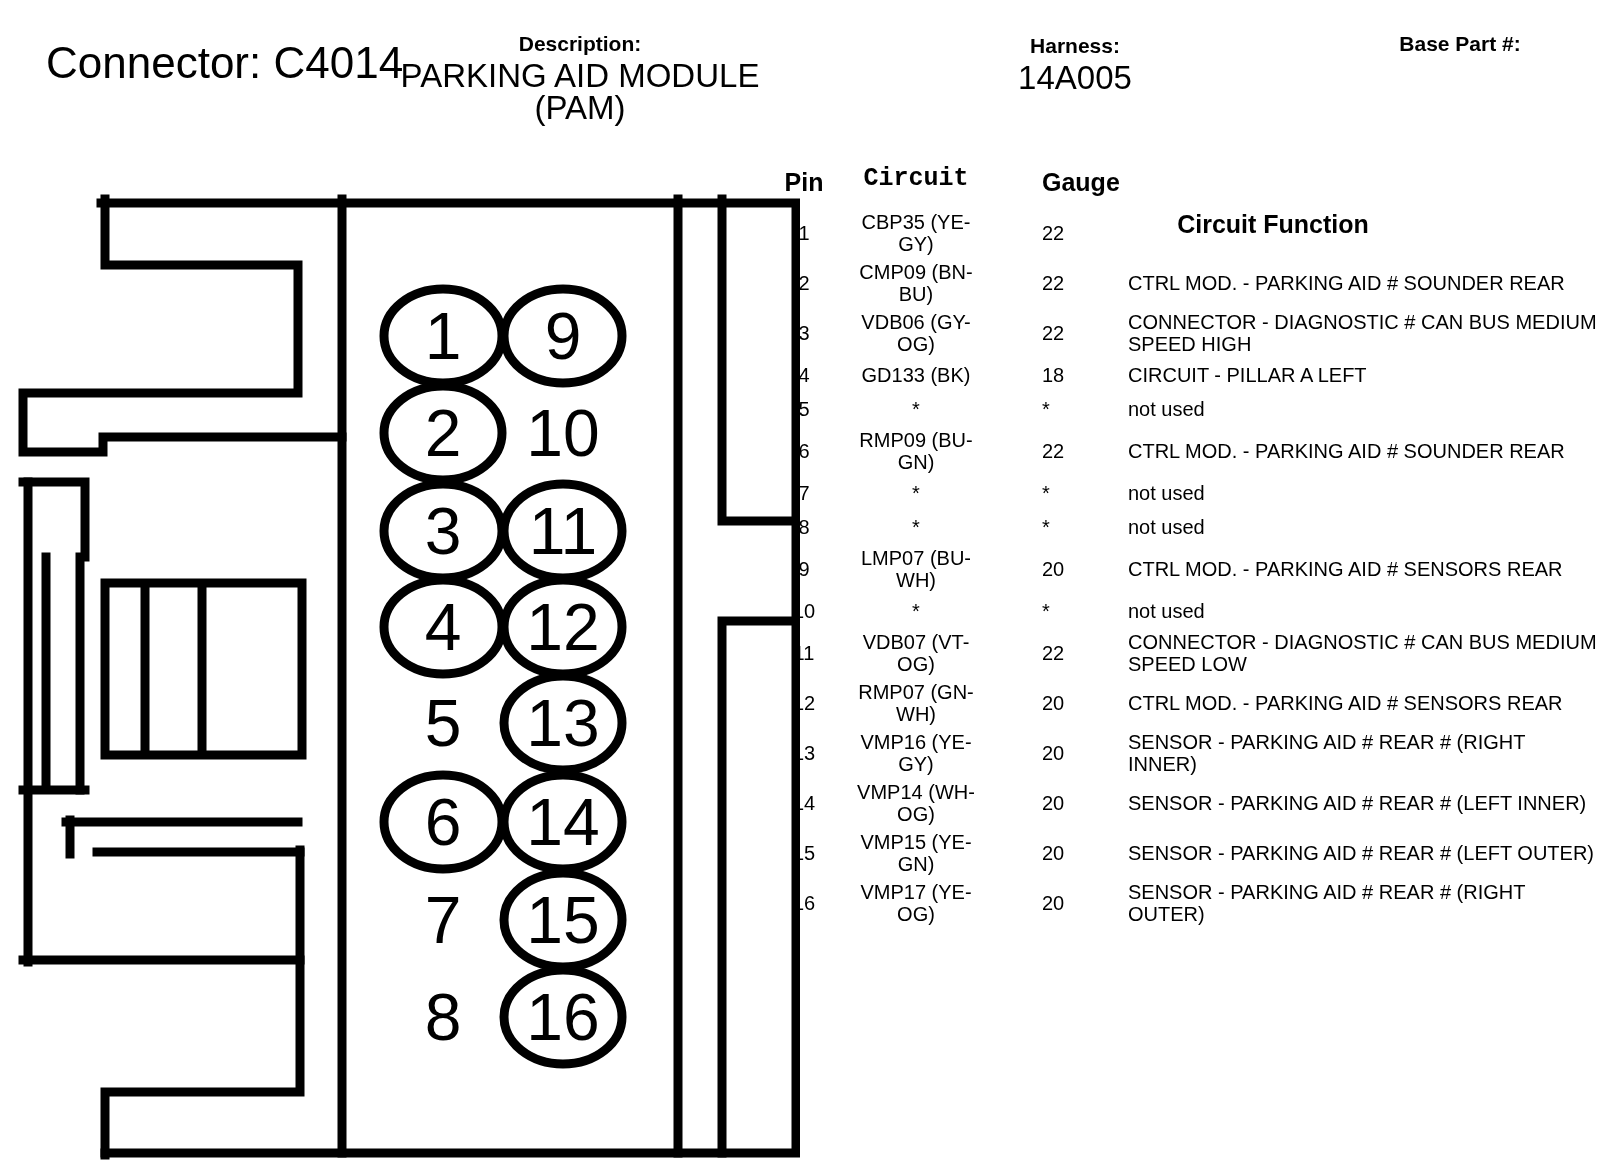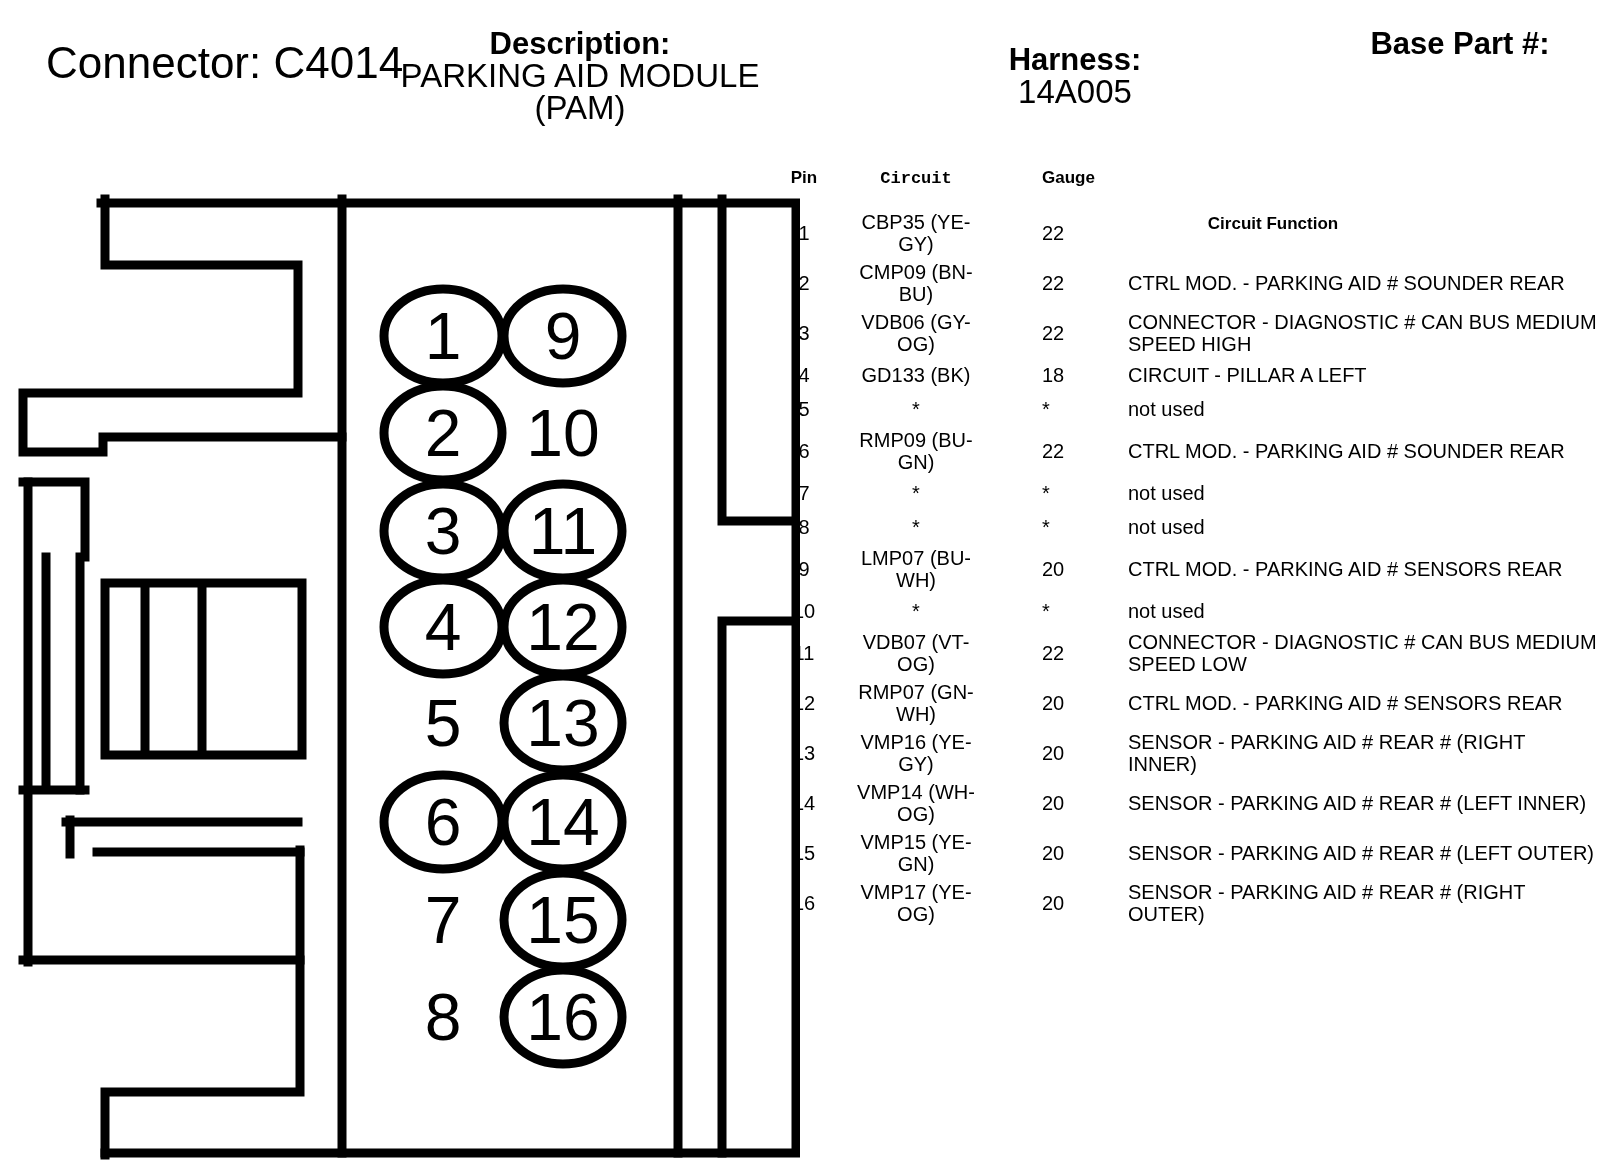--- a/index.html
+++ b/index.html
@@ -4,31 +4,31 @@
 <style>
   html,body{margin:0;padding:0;background:#fff;}
   .canvas{
     position:relative;width:1600px;height:1176px;background:#ffffff;
     font-family:"Liberation Sans",sans-serif;color:#000;overflow:hidden;
   }
   
   .hdr-connector{position:absolute;left:22px;top:38px;font-size:44px;font-weight:normal;letter-spacing:0px;margin-left:24px;}
   .hdr-block{position:absolute;text-align:center;}
   .hdr-desc{left:370px;top:28px;width:420px;}
-  .hdr-harness{left:960px;top:44px;width:230px;}
+  .hdr-harness{left:960px;top:30px;width:230px;}
   .hdr-base{left:1370px;top:28px;width:180px;text-align:center;}
-  .hdr-label{font-size:31px;font-weight:bold;line-height:32px;}
+  .hdr-label{font-size:21px;font-weight:bold;line-height:32px;}
   .hdr-value{font-size:33px;line-height:32px;}
   
   .connector-svg{position:absolute;left:0;top:0;}
   .connector-svg text{font-family:"Liberation Sans",sans-serif;}
   
   .pin-table{position:absolute;left:784px;top:168px;width:790px;}
   .trow{display:flex;align-items:center;}
-  .thead{height:40px;align-items:flex-start;font-weight:bold;font-size:17px;}
+  .thead{height:40px;align-items:flex-start;font-weight:bold;font-size:25px;}
   .c-pin{width:40px;flex:none;text-align:center;}
   .c-circuit{width:160px;margin-left:12px;flex:none;text-align:center;line-height:22px;}
   .c-gauge{width:70px;margin-left:46px;flex:none;text-align:left;}
   .c-func{width:470px;margin-left:16px;flex:none;text-align:left;line-height:22px;}
   .c-qual{width:150px;flex:none;text-align:center;}
   .thead .c-circuit{width:160px;margin-left:12px;font-family:Liberation Mono, monospace;}
   .thead .c-gauge{width:70px;margin-left:46px;}
   .thead .c-func{width:290px;margin-left:16px;text-align:center;margin-top:45px;}
   .thead .c-qual{width:150px;margin-left:166px;}
   .trow.body{font-size:20px;}

